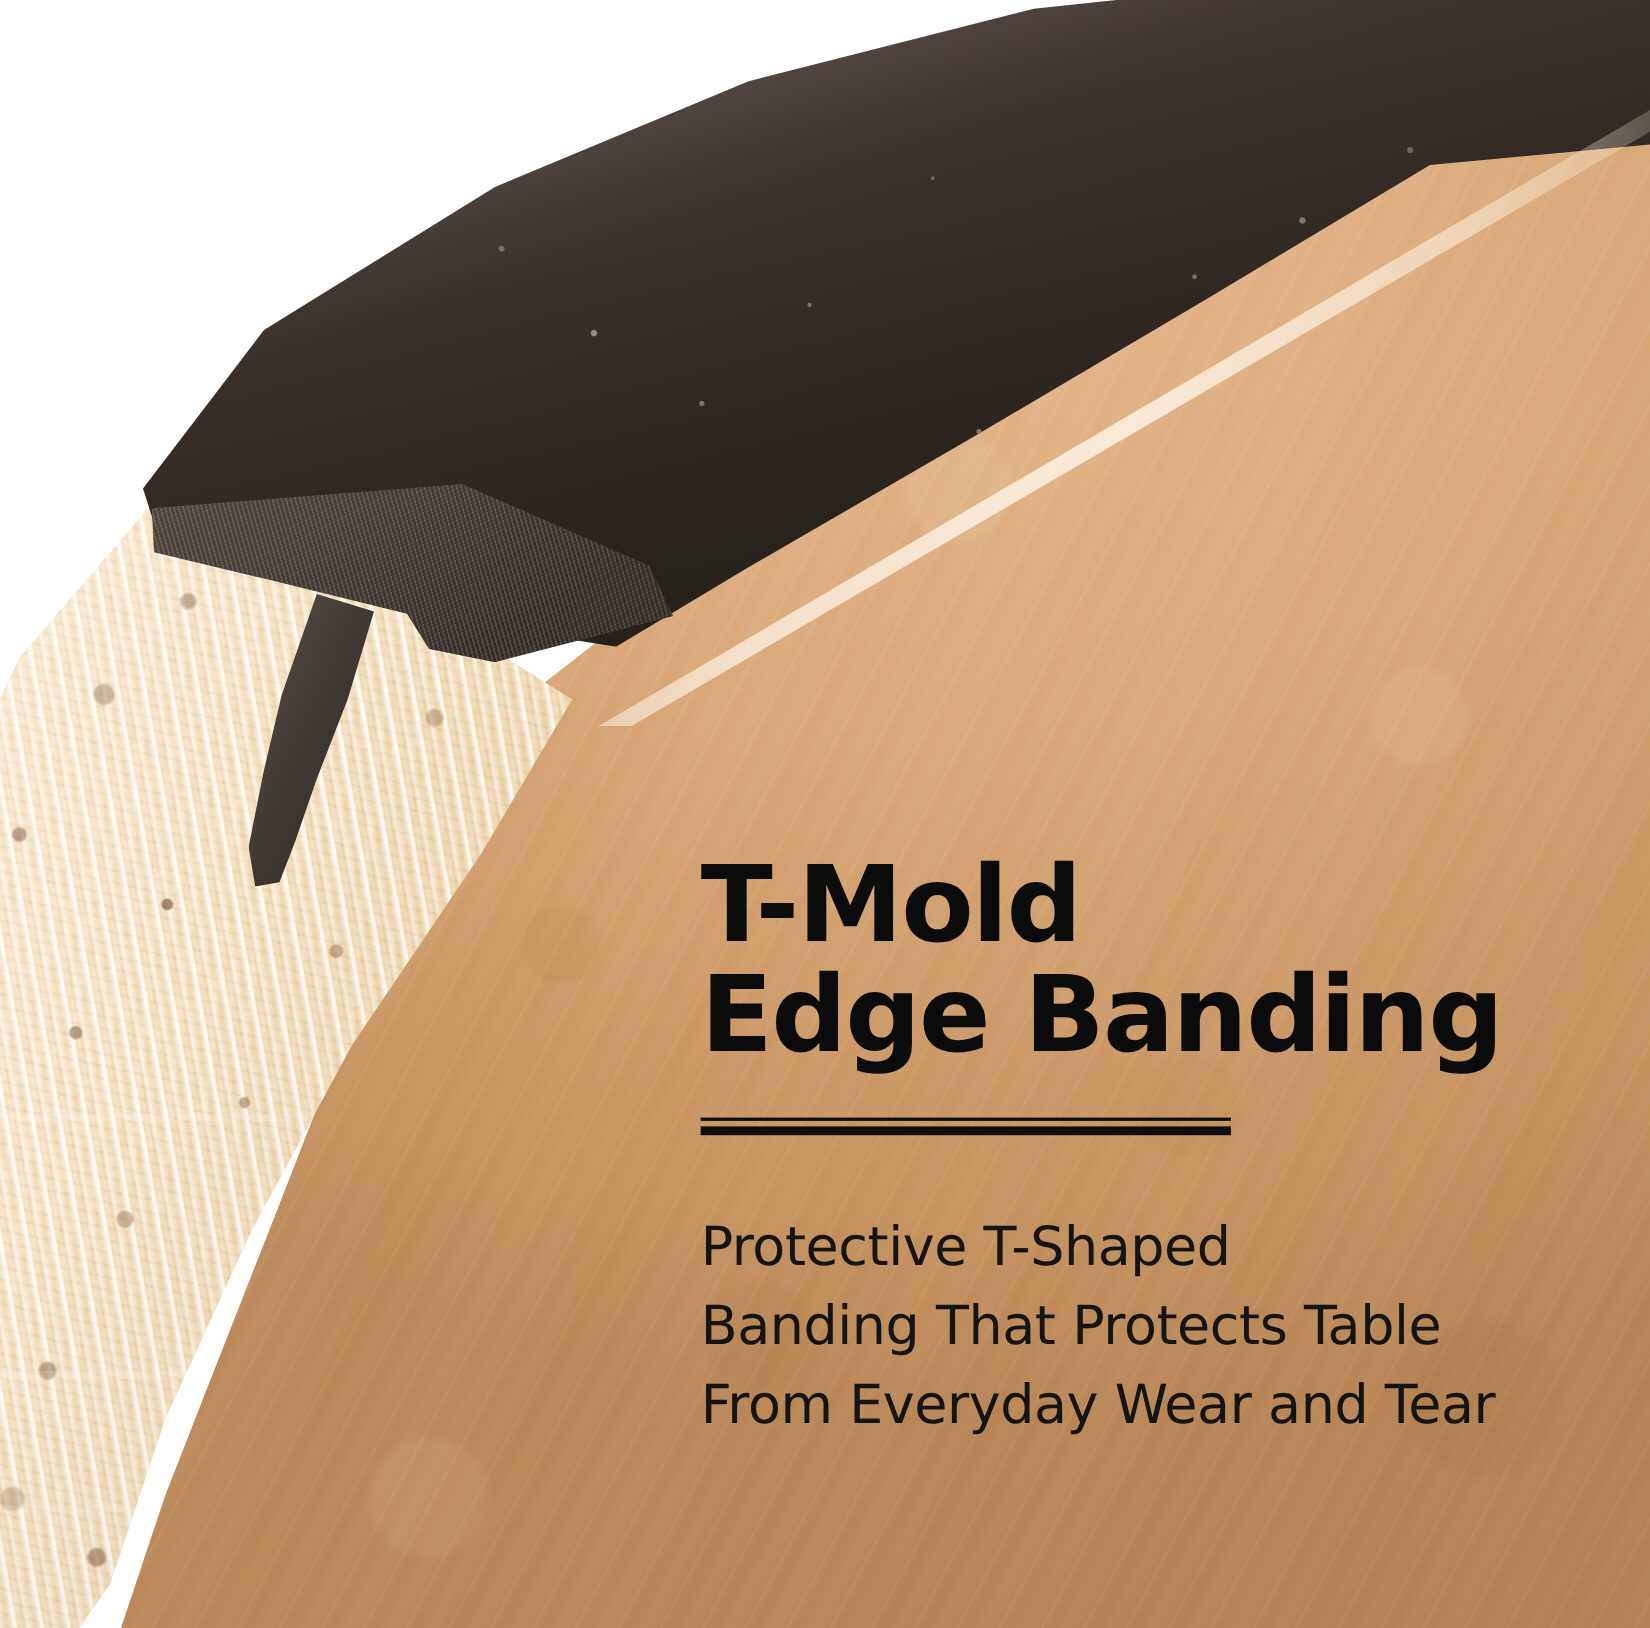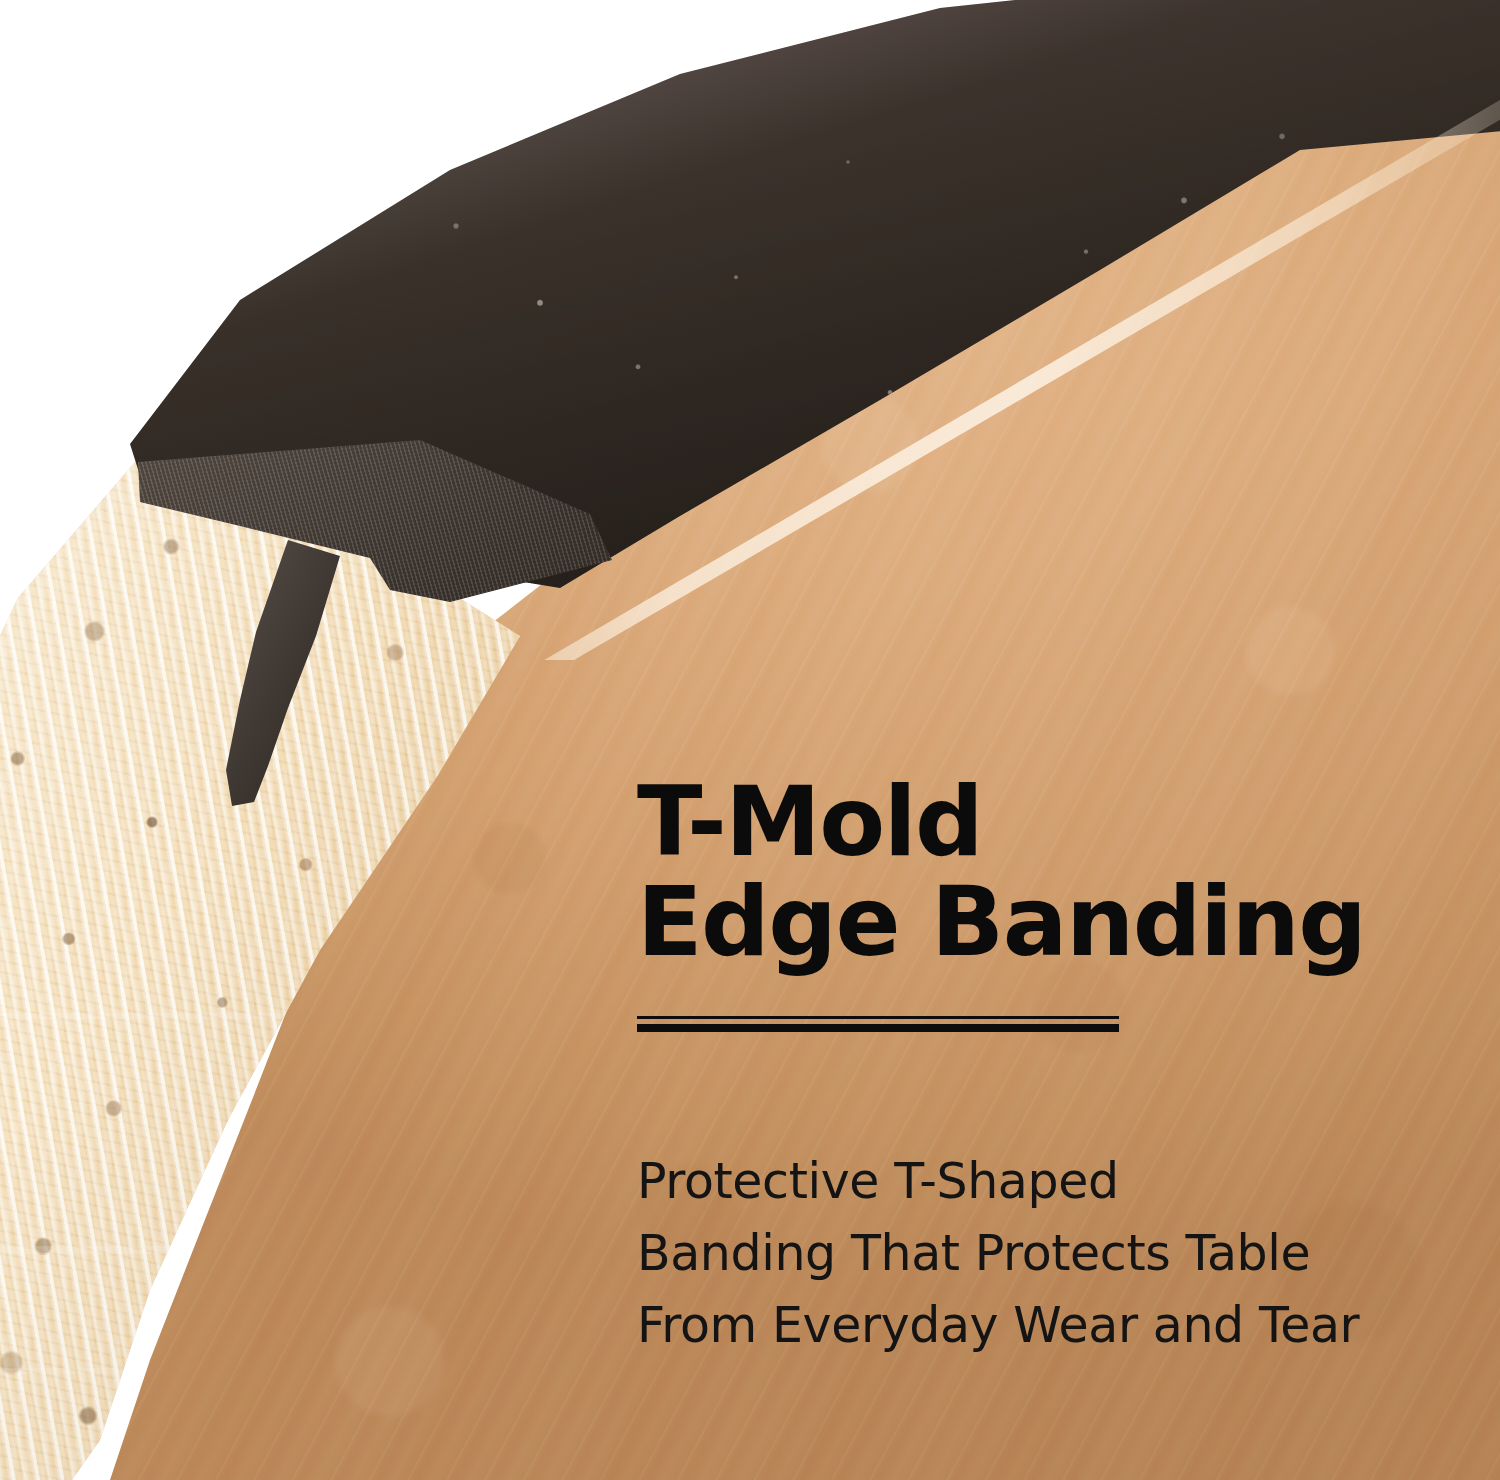--- a/index.html
+++ b/index.html
@@ -358,21 +358,21 @@
   }
   .rule .rule-gap {
     height:5px;
     background:transparent;
   }
   .rule .rule-thick {
     height:8px;
     background:#0d0d0d;
   }
   .subcopy {
-    margin-top:114px;
+    margin-top:66px;
     font-family:"DejaVu Sans", sans-serif;
     font-weight:400;
     font-size:49px;
     line-height:72px;
     letter-spacing:-0.4px;
     color:#141414;
     white-space:pre-line;
   }
 </style>
 </head>

